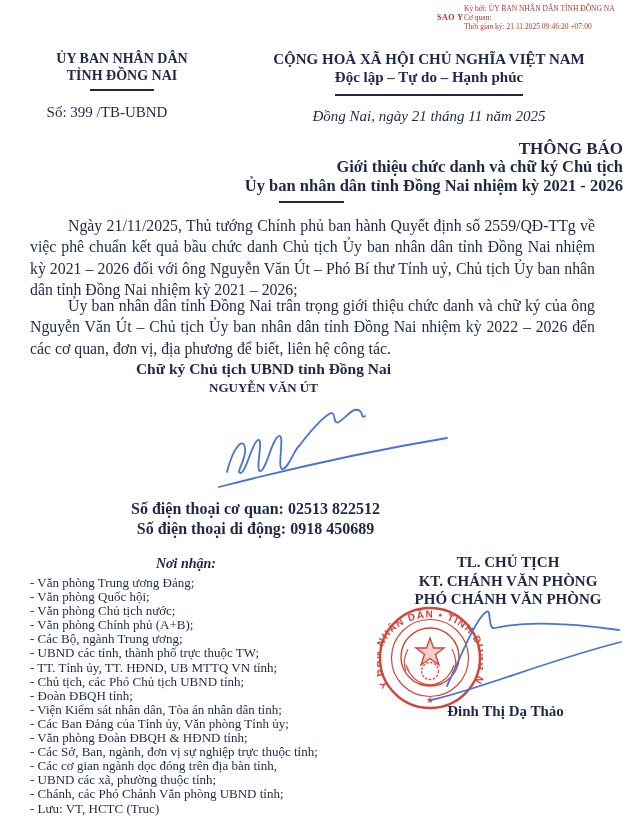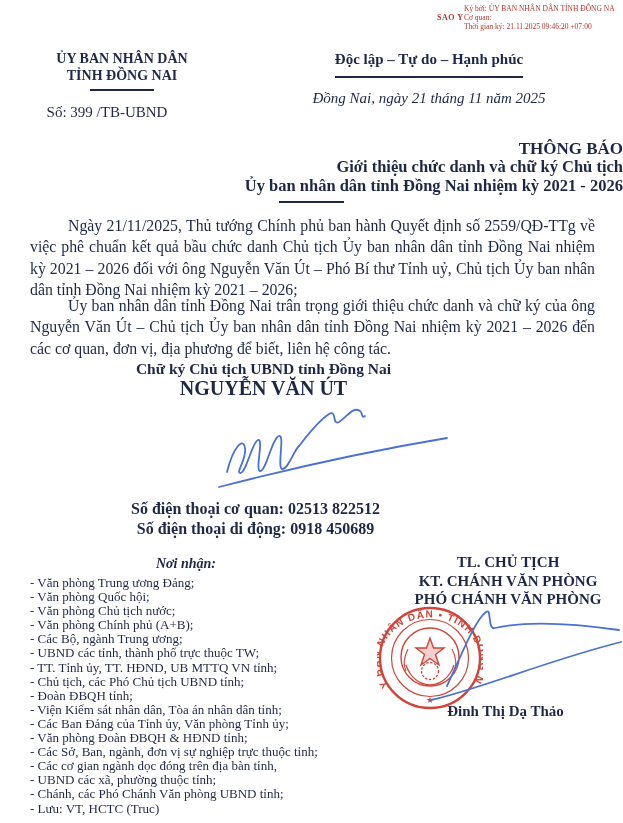--- a/index.html
+++ b/index.html
@@ -25,21 +25,21 @@
   .title{position:absolute;left:0;top:139px;width:623px;text-align:right;}
   .title .h{font-weight:bold;font-size:17px;line-height:19px;}
   .title .s{font-weight:bold;font-size:16.5px;line-height:18.5px;}
   .title .rule{width:65px;height:2px;background:#1f2747;margin:6px auto 0 auto;}
   
   .para{position:absolute;left:30px;width:565px;font-size:15.8px;line-height:21.3px;text-align:justify;text-indent:38px;}
   .p1{top:215px;} .p2{top:295px;}
   
   .sig-intro{position:absolute;left:0;top:360px;width:527px;text-align:center;}
   .sig-intro .cap{font-weight:bold;font-size:15.5px;line-height:18px;}
-  .sig-intro .nm{font-weight:bold;font-size:20px;line-height:18px;margin-top:1px;}
+  .sig-intro .nm{font-weight:bold;font-size:13px;line-height:18px;margin-top:1px;}
   
   .contacts{position:absolute;left:0;top:499px;width:511px;text-align:center;font-weight:bold;font-size:16px;line-height:19.5px;}
   
   .recipients{position:absolute;left:30px;top:556px;width:300px;}
   .recipients .label{font-weight:bold;font-style:italic;font-size:14px;margin-left:12px;margin-bottom:4px;text-align:center;}
   .recipients .item{font-size:13px;line-height:14.1px;white-space:nowrap;}
   
   .approver{position:absolute;left:398px;top:553px;width:220px;text-align:center;font-weight:bold;font-size:15px;line-height:18.5px;}
   .approver-name{position:absolute;left:438px;top:703px;width:135px;text-align:center;font-weight:bold;font-size:15px;}
   
@@ -62,33 +62,34 @@
   </div>
 
   <div class="issuer">
     <div class="l1">ỦY BAN NHÂN DÂN</div>
     <div class="l2">TỈNH ĐỒNG NAI</div>
     <div class="rule"></div>
     <div class="num">Số:  399 /TB-UBND</div>
   </div>
 
   <div class="national">
+    <div class="l1">CỘNG HOÀ XÃ HỘI CHỦ NGHĨA VIỆT NAM</div>
     <div><span class="l2">Độc lập – Tự do – Hạnh phúc</span></div>
     <div class="date">Đồng Nai, ngày 21 tháng 11  năm 2025</div>
   </div>
 
   <div class="title">
     <div class="h">THÔNG BÁO</div>
     <div class="s">Giới thiệu chức danh và chữ ký Chủ tịch</div>
     <div class="s">Ủy ban nhân dân tỉnh Đồng Nai nhiệm kỳ 2021 - 2026</div>
     <div class="rule"></div>
   </div>
 
   <div class="para p1">Ngày 21/11/2025, Thủ tướng Chính phủ ban hành Quyết định số 2559/QĐ-TTg về việc phê chuẩn kết quả bầu chức danh Chủ tịch Ủy ban nhân dân tỉnh Đồng Nai nhiệm kỳ 2021 – 2026 đối với ông Nguyễn Văn Út – Phó Bí thư Tỉnh uỷ, Chủ tịch Ủy ban nhân dân tỉnh Đồng Nai nhiệm kỳ 2021 – 2026;</div>
-  <div class="para p2">Ủy ban nhân dân tỉnh Đồng Nai trân trọng giới thiệu chức danh và chữ ký của ông Nguyễn Văn Út – Chủ tịch Ủy ban nhân dân tỉnh Đồng Nai nhiệm kỳ 2021 – 2026 đến các cơ quan, đơn vị, địa phương để biết, liên hệ công tác.</div>
+  <div class="para p2">Ủy ban nhân dân tỉnh Đồng Nai trân trọng giới thiệu chức danh và chữ ký của ông Nguyễn Văn Út – Chủ tịch Ủy ban nhân dân tỉnh Đồng Nai nhiệm kỳ 2022 – 2026 đến các cơ quan, đơn vị, địa phương để biết, liên hệ công tác.</div>
 
   <div class="sig-intro">
     <div class="cap">Chữ ký Chủ tịch UBND tỉnh Đồng Nai</div>
     <div class="nm">NGUYỄN VĂN ÚT</div>
   </div>
 
   <svg class="sig1" width="250" height="95" viewBox="0 0 250 95">
     <g fill="none" stroke="#4a72d4" stroke-width="1.8" stroke-linecap="round" stroke-linejoin="round">
       <path d="M22,74 C28,50 38,38 40,50 C42,60 31,74 35,75 C41,76 47,44 53,42 C59,40 50,72 55,73 C61,74 67,40 74,38 C80,36 72,70 77,71 C83,72 89,52 94,48"></path>
       <path d="M94,48 C102,38 112,24 124,16 C132,11 127,28 134,24 C142,19 148,8 155,13 C158,15 156,21 160,18"></path>

